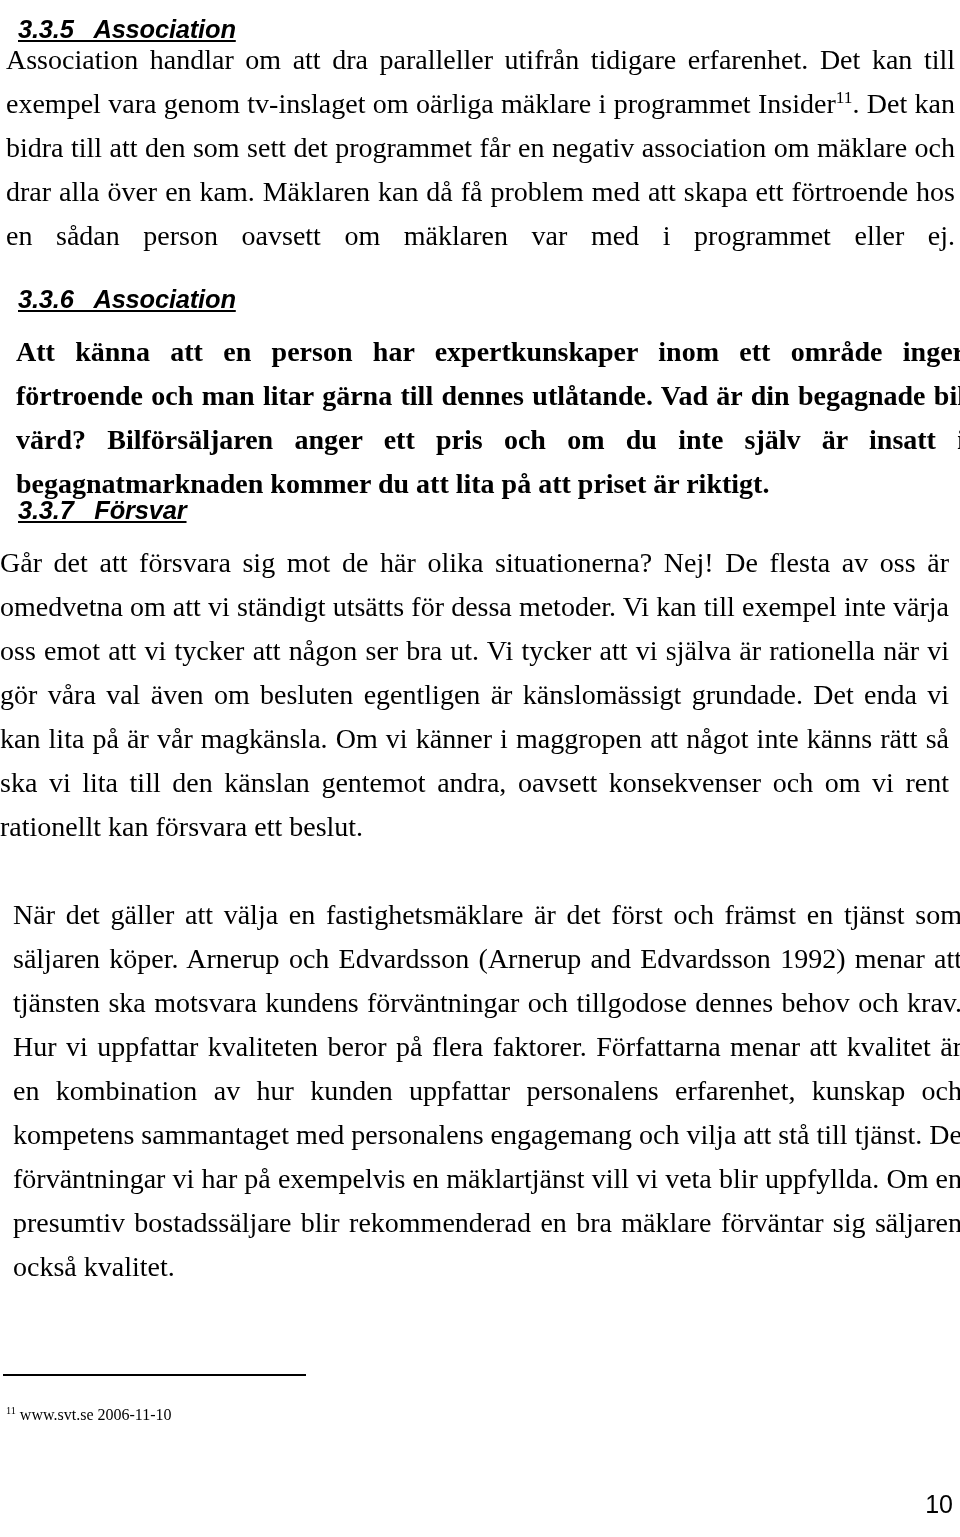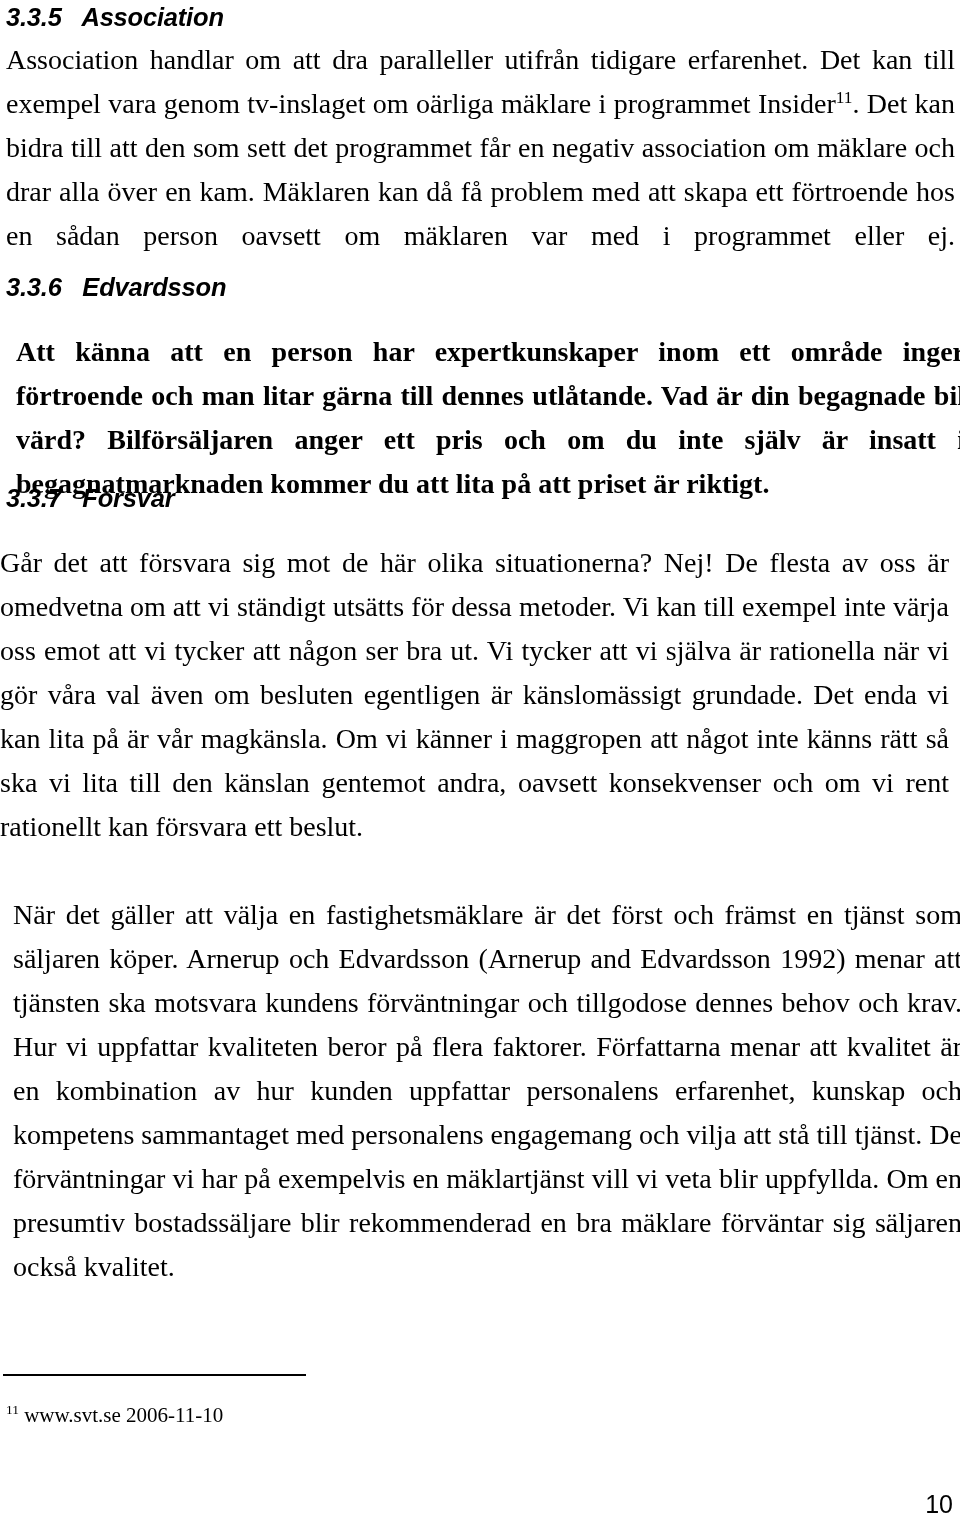--- a/index.html
+++ b/index.html
@@ -28,23 +28,24 @@
   }
 
   
   .h3 {
     font-family: "Liberation Sans", "DejaVu Sans", sans-serif;
     font-weight: bold;
     font-style: italic;
     font-size: 25.5px;
     line-height: 30px;
     letter-spacing: -0.2px;
-    margin: 0;
+    margin: 12px;
     padding: 0;
     white-space: pre;
+    text-decoration: underline;
   }
   .h2 {
     font-family: "Liberation Sans", "DejaVu Sans", sans-serif;
     font-weight: bold;
     font-style: normal;
     font-size: 31px;
     line-height: 36px;
     letter-spacing: -0.2px;
     margin: 0;
     padding: 0;
@@ -94,21 +95,21 @@
     top: 1374px;
     width: 303px;
     height: 0;
     border-top: 2px solid #000;
   }
   #fn-text {
     position: absolute;
     left: 6px;
     top: 1402px;
     font-family: "Liberation Serif", "DejaVu Serif", serif;
-    font-size: 21px;
+    font-size: 16px;
     line-height: 26px;
     white-space: pre;
   }
   #fn-text sup {
     font-size: 0.64em;
     vertical-align: super;
     line-height: 0;
   }
   #page-num {
     position: absolute;
@@ -121,21 +122,21 @@
 </style>
 </head>
 <body>
 
 <div class="page">
 
   <h3 class="h3" id="hd-335">3.3.5   Association</h3>
 
   <p class="para" id="p-335"><span>Association handlar om att dra paralleller utifrån tidigare erfarenhet. Det kan till exempel vara genom tv-inslaget om oärliga mäklare i programmet Insider</span><sup class="fn">11</sup><span>. Det kan bidra till att den som sett det programmet får en negativ association om mäklare och drar alla över en kam. Mäklaren kan då få problem med att skapa ett förtroende hos en sådan person oavsett om mäklaren var med i programmet eller ej.</span></p>
 
-  <h3 class="h3" id="hd-336">3.3.6   Edvardsson</h3>
+  <h3 class="h3" id="hd-336">3.3.6   Association</h3>
 
   <p class="para nojust" id="p-336">Att känna att en person har expertkunskaper inom ett område inger förtroende och man litar gärna till dennes utlåtande. Vad är din begagnade bil värd? Bilförsäljaren anger ett pris och om du inte själv är insatt i begagnatmarknaden kommer du att lita på att priset är riktigt.</p>
 
   <h3 class="h3" id="hd-337">3.3.7   Försvar</h3>
 
   <p class="para nojust" id="p-337">Går det att försvara sig mot de här olika situationerna? Nej! De flesta av oss är omedvetna om att vi ständigt utsätts för dessa metoder. Vi kan till exempel inte värja oss emot att vi tycker att någon ser bra ut. Vi tycker att vi själva är rationella när vi gör våra val även om besluten egentligen är känslomässigt grundade. Det enda vi kan lita på är vår magkänsla. Om vi känner i maggropen att något inte känns rätt så ska vi lita till den känslan gentemot andra, oavsett konsekvenser och om vi rent rationellt kan försvara ett beslut.</p>
 
 
   <p class="para nojust" id="p-34">När det gäller att välja en fastighetsmäklare är det först och främst en tjänst som säljaren köper. Arnerup och Edvardsson (Arnerup and Edvardsson 1992) menar att tjänsten ska motsvara kundens förväntningar och tillgodose dennes behov och krav. Hur vi uppfattar kvaliteten beror på flera faktorer. Författarna menar att kvalitet är en kombination av hur kunden uppfattar personalens erfarenhet, kunskap och kompetens sammantaget med personalens engagemang och vilja att stå till tjänst. De förväntningar vi har på exempelvis en mäklartjänst vill vi veta blir uppfyllda. Om en presumtiv bostadssäljare blir rekommenderad en bra mäklare förväntar sig säljaren också kvalitet.</p>
 

